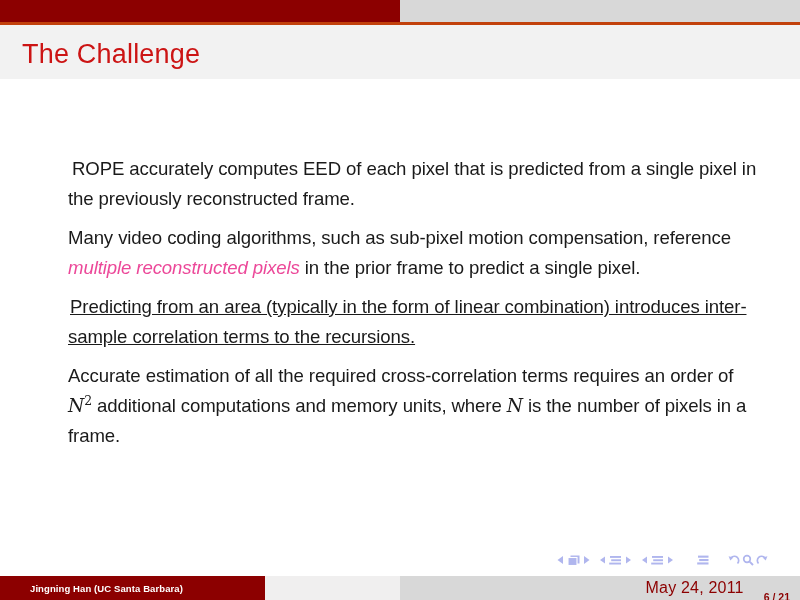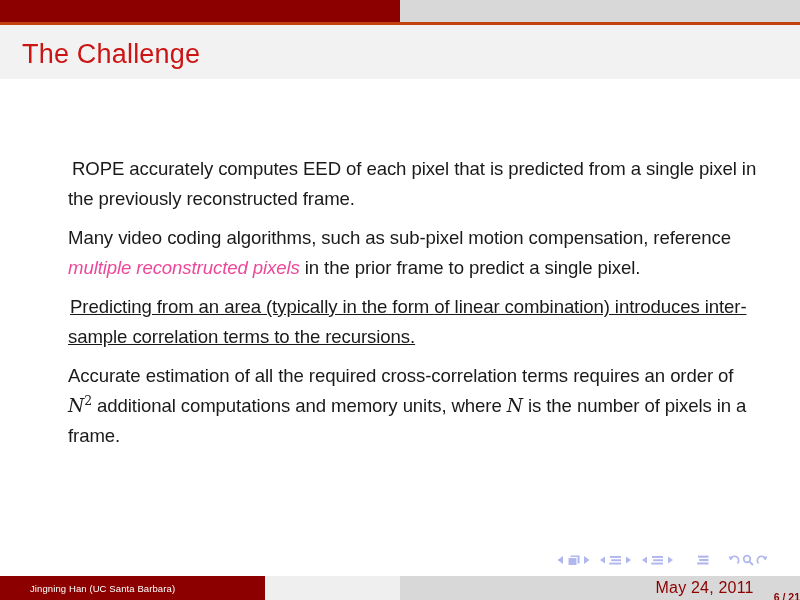--- a/index.html
+++ b/index.html
@@ -125,38 +125,38 @@
   .footer-author {
     width: 265px;
     height: 24px;
     background: #8c0000;
     display: flex;
     align-items: center;
   }
   .footer-author span {
     color: #ffffff;
     font-size: 9.5px;
-    font-weight: normal;
+    font-weight: bold;
     padding-left: 30px;
     letter-spacing: 0.1px;
     white-space: nowrap;
   }
   .footer-mid {
     flex: 0 0 135px;
     height: 24px;
     background: #f0efef;
   }
   .footer-right {
     flex: 1;
     height: 24px;
     background: #d8d8d8;
     display: flex;
     align-items: center;
     justify-content: flex-end;
-    padding-right: 0;
+    padding-right: 10px;
     gap: 20px;
   }
   .footer-date {
     color: #8c0000;
     font-size: 16px;
     letter-spacing: 0.2px;
     white-space: nowrap;
   }
   .footer-page {
     color: #8c0000;

